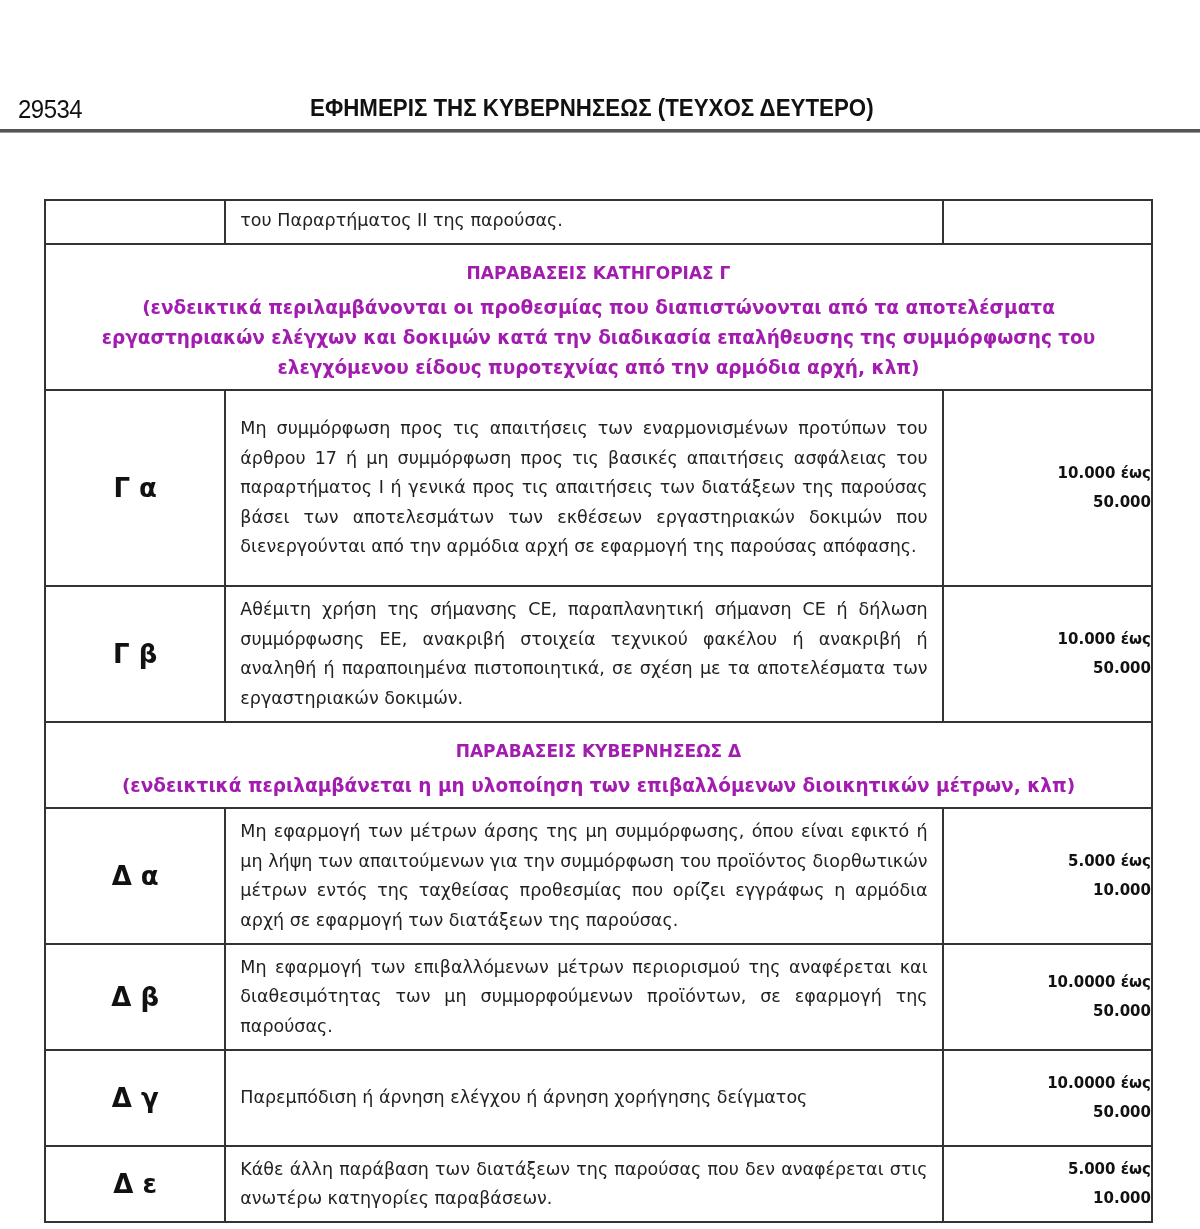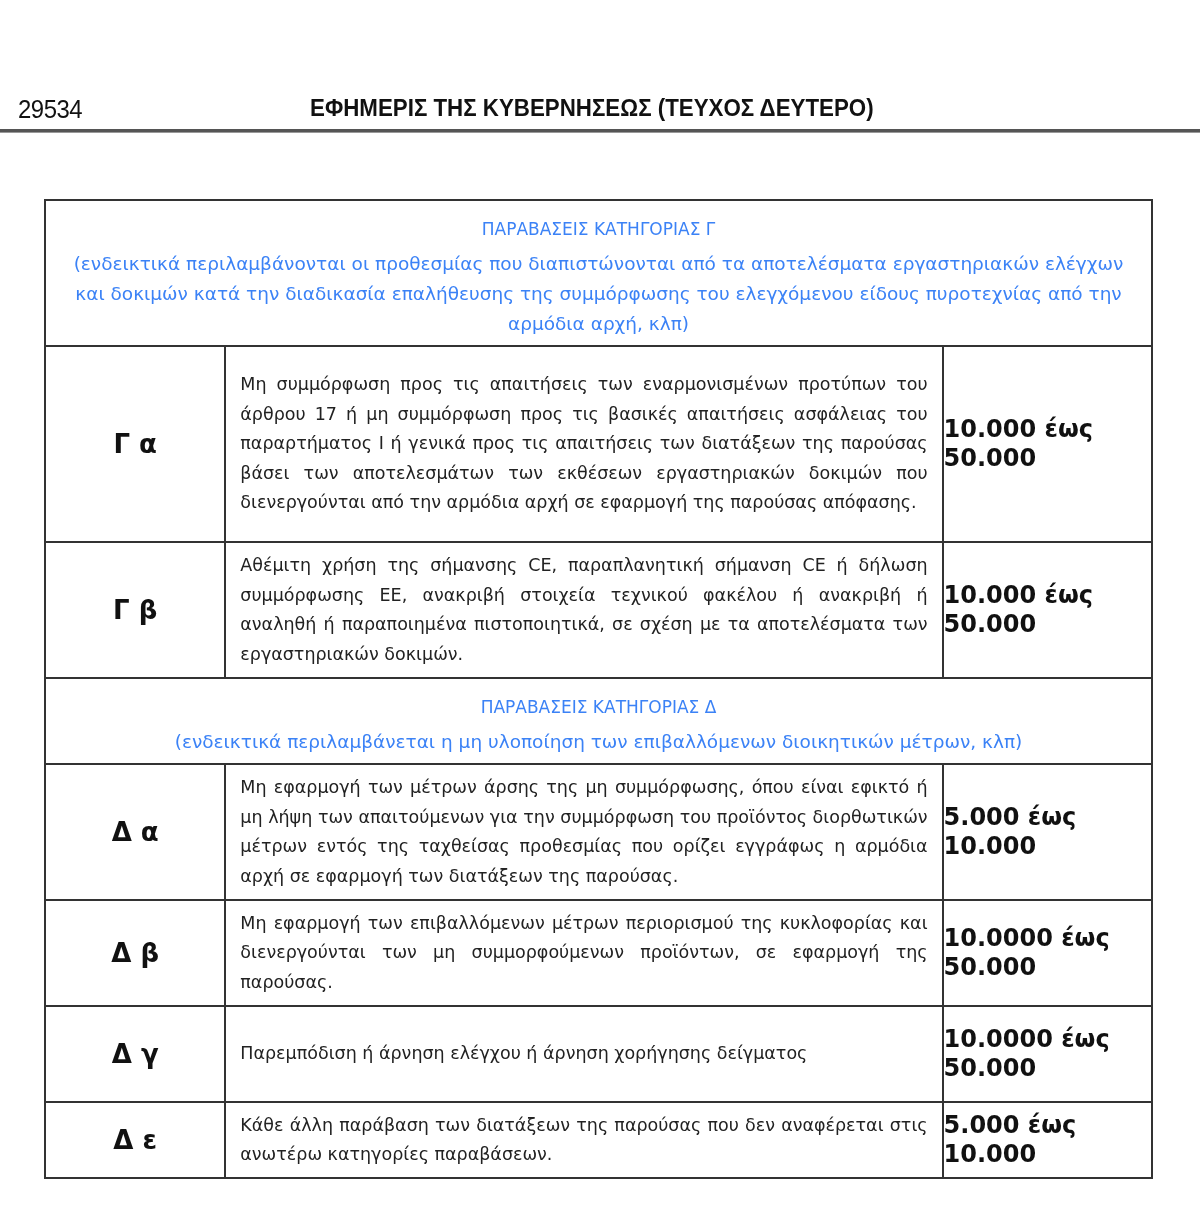--- a/index.html
+++ b/index.html
@@ -11,24 +11,24 @@
     .header-rule { position: absolute; left: 0; top: 129px; width: 1200px; height: 3px; background: #555; border-bottom: 1px solid #999; }
 
     .penalty-table { position: absolute; left: 44px; top: 199px; width: 1109px; border-collapse: collapse; table-layout: fixed; }
     .penalty-table td { border: 2px solid #333; padding: 0; vertical-align: middle; }
     .col-code { width: 180px; }
     .col-desc { width: 716px; }
     .col-fine { width: 209px; }
 
     .code-cell { text-align: center; font-weight: bold; font-size: 26px; color: #111; }
     .desc-cell { padding: 4px 14px 4px 14px !important; font-size: 17.5px; line-height: 29.5px; text-align: justify; color: #222; }
-    .fine-cell { text-align: left; font-weight: bold; font-size: 24px; line-height: 29px; color: #111; }
+    .fine-cell { text-align: right; font-weight: bold; font-size: 15px; line-height: 29px; color: #111; }
     .fine-cell span { display: block; }
 
-    .section-cell { text-align: center; font-weight: normal; color: #3b82f6; padding: 6px 20px 6px 20px !important; }
+    .section-cell { text-align: center; font-weight: bold; color: #a21caf; padding: 6px 20px 6px 20px !important; }
     .section-title { font-size: 17px; line-height: 24px; margin: 10px 0 8px 0; }
     .section-sub { font-size: 18.5px; line-height: 30px; }
 
     .row-top td { height: 36px; }
     .row-top .desc-cell { padding-top: 2px !important; }
   </style>
 </head>
 <body>
 
 <div class="page-header">
@@ -37,20 +37,25 @@
 </div>
 <div class="header-rule"></div>
 
 <table class="penalty-table">
   <colgroup>
     <col class="col-code">
     <col class="col-desc">
     <col class="col-fine">
   </colgroup>
   <tbody>
+    <tr class="row-top">
+      <td class="code-cell"></td>
+      <td class="desc-cell">του Παραρτήματος ΙΙ της παρούσας.</td>
+      <td class="fine-cell"></td>
+    </tr>
 
     <tr>
       <td colspan="3" class="section-cell">
         <div class="section-title">ΠΑΡΑΒΑΣΕΙΣ ΚΑΤΗΓΟΡΙΑΣ Γ</div>
         <div class="section-sub">(ενδεικτικά περιλαμβάνονται οι προθεσμίας που διαπιστώνονται από τα αποτελέσματα  εργαστηριακών ελέγχων και δοκιμών κατά την διαδικασία επαλήθευσης της συμμόρφωσης του ελεγχόμενου είδους πυροτεχνίας από την αρμόδια αρχή, κλπ)</div>
       </td>
     </tr>
 
     <tr style="height:196px;">
       <td class="code-cell">Γ α</td>
@@ -65,37 +70,37 @@
       <td class="code-cell">Γ β</td>
       <td class="desc-cell">Αθέμιτη χρήση της σήμανσης CE, παραπλανητική σήμανση  CE ή δήλωση συμμόρφωσης ΕΕ, ανακριβή στοιχεία τεχνικού φακέλου ή ανακριβή ή αναληθή ή παραποιημένα πιστοποιητικά, σε σχέση με τα αποτελέσματα των εργαστηριακών δοκιμών.</td>
       <td class="fine-cell">
         <span>10.000 έως</span>
         <span>50.000</span>
       </td>
     </tr>
 
     <tr>
       <td colspan="3" class="section-cell">
-        <div class="section-title">ΠΑΡΑΒΑΣΕΙΣ ΚΑΤΗΓΟΡΙΑΣ Δ</div>
+        <div class="section-title">ΠΑΡΑΒΑΣΕΙΣ ΚΥΒΕΡΝΗΣΕΩΣ Δ</div>
         <div class="section-sub">(ενδεικτικά περιλαμβάνεται η μη υλοποίηση των επιβαλλόμενων διοικητικών μέτρων, κλπ)</div>
       </td>
     </tr>
 
     <tr style="height:136px;">
       <td class="code-cell">Δ α</td>
       <td class="desc-cell">Μη εφαρμογή των  μέτρων άρσης της μη συμμόρφωσης, όπου είναι εφικτό ή μη λήψη των απαιτούμενων για την συμμόρφωση του προϊόντος διορθωτικών μέτρων εντός της ταχθείσας προθεσμίας που ορίζει  εγγράφως η αρμόδια αρχή σε εφαρμογή των διατάξεων της παρούσας.</td>
       <td class="fine-cell">
         <span>5.000 έως</span>
         <span>10.000</span>
       </td>
     </tr>
 
     <tr style="height:106px;">
       <td class="code-cell">Δ β</td>
-      <td class="desc-cell">Μη εφαρμογή των επιβαλλόμενων μέτρων περιορισμού της κυκλοφορίας και διενεργούνται των μη συμμορφούμενων προϊόντων, σε εφαρμογή της παρούσας.</td>
+      <td class="desc-cell">Μη εφαρμογή των επιβαλλόμενων μέτρων περιορισμού της αναφέρεται και διαθεσιμότητας των μη συμμορφούμενων προϊόντων, σε εφαρμογή της παρούσας.</td>
       <td class="fine-cell">
         <span>10.0000 έως</span>
         <span>50.000</span>
       </td>
     </tr>
 
     <tr style="height:96px;">
       <td class="code-cell">Δ γ</td>
       <td class="desc-cell">Παρεμπόδιση ή άρνηση ελέγχου ή άρνηση χορήγησης δείγματος</td>
       <td class="fine-cell">

